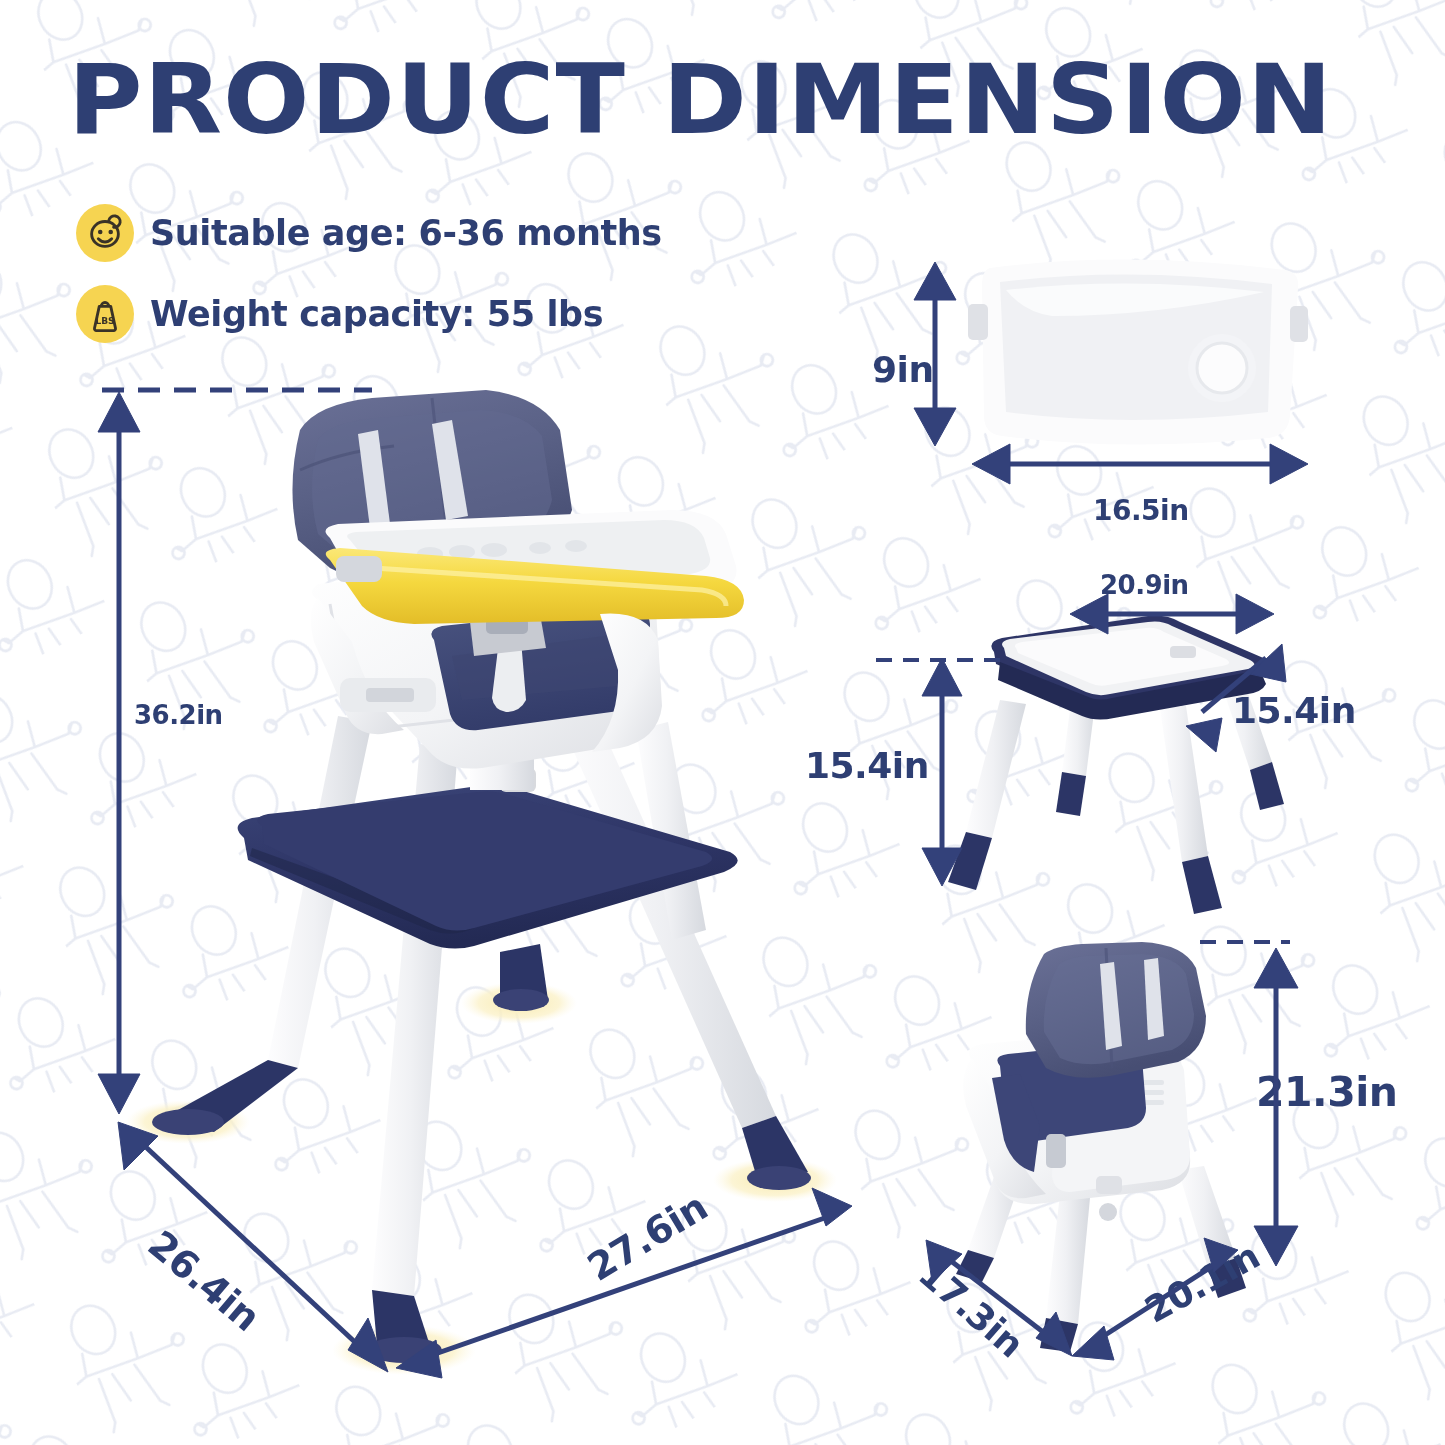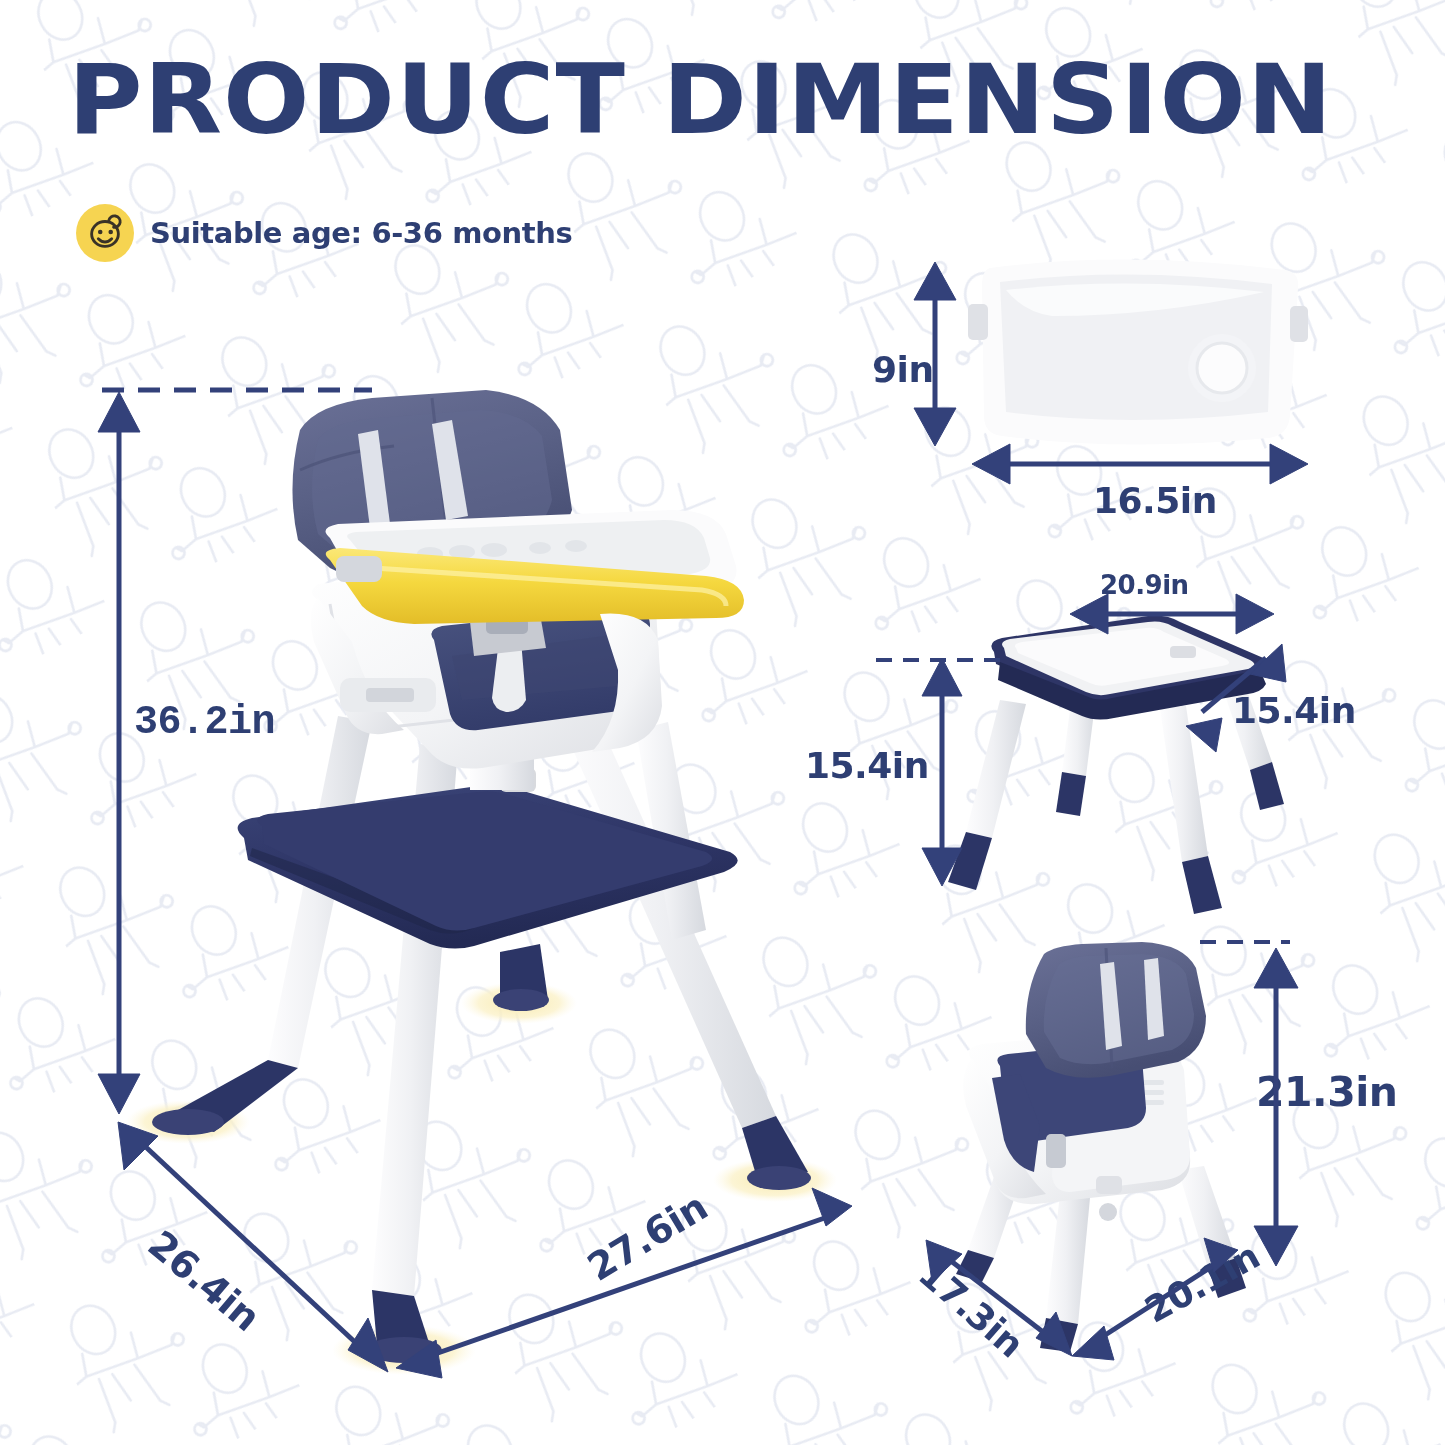--- a/index.html
+++ b/index.html
@@ -62,43 +62,43 @@
     background: #f6d451;
     display: flex;
     align-items: center;
     justify-content: center;
     flex: 0 0 auto;
   }
   .spec-badge svg { display: block; }
 
   .spec-text {
     font-family: "DejaVu Sans", sans-serif;
-    font-size: 29px;
+    font-size: 35px;
     font-weight: 600;
     color: #2e3f73;
     white-space: nowrap;
     letter-spacing: -0.4px;
   }
 
   
   .dim {
     position: absolute;
     font-family: "DejaVu Sans", sans-serif;
     font-weight: 700;
     color: #2e3f73;
     white-space: nowrap;
     letter-spacing: -0.5px;
   }
 
-  #dim-height-main  { left: 134px; top: 700px;  font-size: 40px; font-family: Liberation Mono, monospace; }
+  #dim-height-main  { left: 134px; top: 700px;  font-size: 26px; }
   #dim-depth-main   { left: 168px; top: 1222px; font-size: 38px; transform: rotate(40deg); transform-origin: left top; }
   #dim-width-main   { left: 580px; top: 1252px; font-size: 38px; transform: rotate(-31deg); transform-origin: left top; }
 
   #dim-tray-h       { left: 872px;  top: 349px;  font-size: 36px; }
-  #dim-tray-w       { left: 1093px; top: 480px;  font-size: 36px; }
+  #dim-tray-w       { left: 1093px; top: 494px;  font-size: 28px; }
 
   #dim-table-w      { left: 1100px; top: 570px;  font-size: 26px; }
   #dim-table-d      { left: 1232px; top: 690px;  font-size: 36px; }
   #dim-table-h      { left: 805px;  top: 745px;  font-size: 36px; }
 
   #dim-chair-h      { left: 1256px; top: 1068px; font-size: 41px; }
   #dim-chair-d      { left: 938px;  top: 1253px; font-size: 36px; transform: rotate(41deg); transform-origin: left top; }
   #dim-chair-w      { left: 1138px; top: 1295px; font-size: 36px; transform: rotate(-29deg); transform-origin: left top; }
 
   
@@ -421,20 +421,32 @@
           <path d="M26 9 a6 6 0 1 1 5 7"></path>
           <circle cx="17" cy="21" r="2.4" fill="#3a3327" stroke="none"></circle>
           <circle cx="28" cy="21" r="2.4" fill="#3a3327" stroke="none"></circle>
           <path d="M15 28 q7 7 14 0"></path>
         </g>
       </svg>
     </div>
     <div class="spec-text">Suitable age: 6-36 months</div>
   </div>
 
+  <div class="spec-row" id="spec-row-weight">
+    <div class="spec-badge">
+      <svg width="42" height="44" viewBox="0 0 44 46">
+        <g fill="none" stroke="#3a3327" stroke-width="3" stroke-linejoin="round">
+          <path d="M16 15 L11 38 a2 2 0 0 0 2 2.4 h18 a2 2 0 0 0 2-2.4 L28 15 Z"></path>
+          <path d="M18 15 a4 4 0 1 1 8 0"></path>
+        </g>
+        <text x="22" y="33" font-family="DejaVu Sans, sans-serif" font-size="9.5" font-weight="700" fill="#3a3327" text-anchor="middle">LBS</text>
+      </svg>
+    </div>
+    <div class="spec-text">Weight capacity: 55 lbs</div>
+  </div>
 
   <div class="dim" id="dim-height-main">36.2in</div>
   <div class="dim" id="dim-depth-main">26.4in</div>
   <div class="dim" id="dim-width-main">27.6in</div>
 
   <div class="dim" id="dim-tray-h">9in</div>
   <div class="dim" id="dim-tray-w">16.5in</div>
 
   <div class="dim" id="dim-table-w">20.9in</div>
   <div class="dim" id="dim-table-d">15.4in</div>

